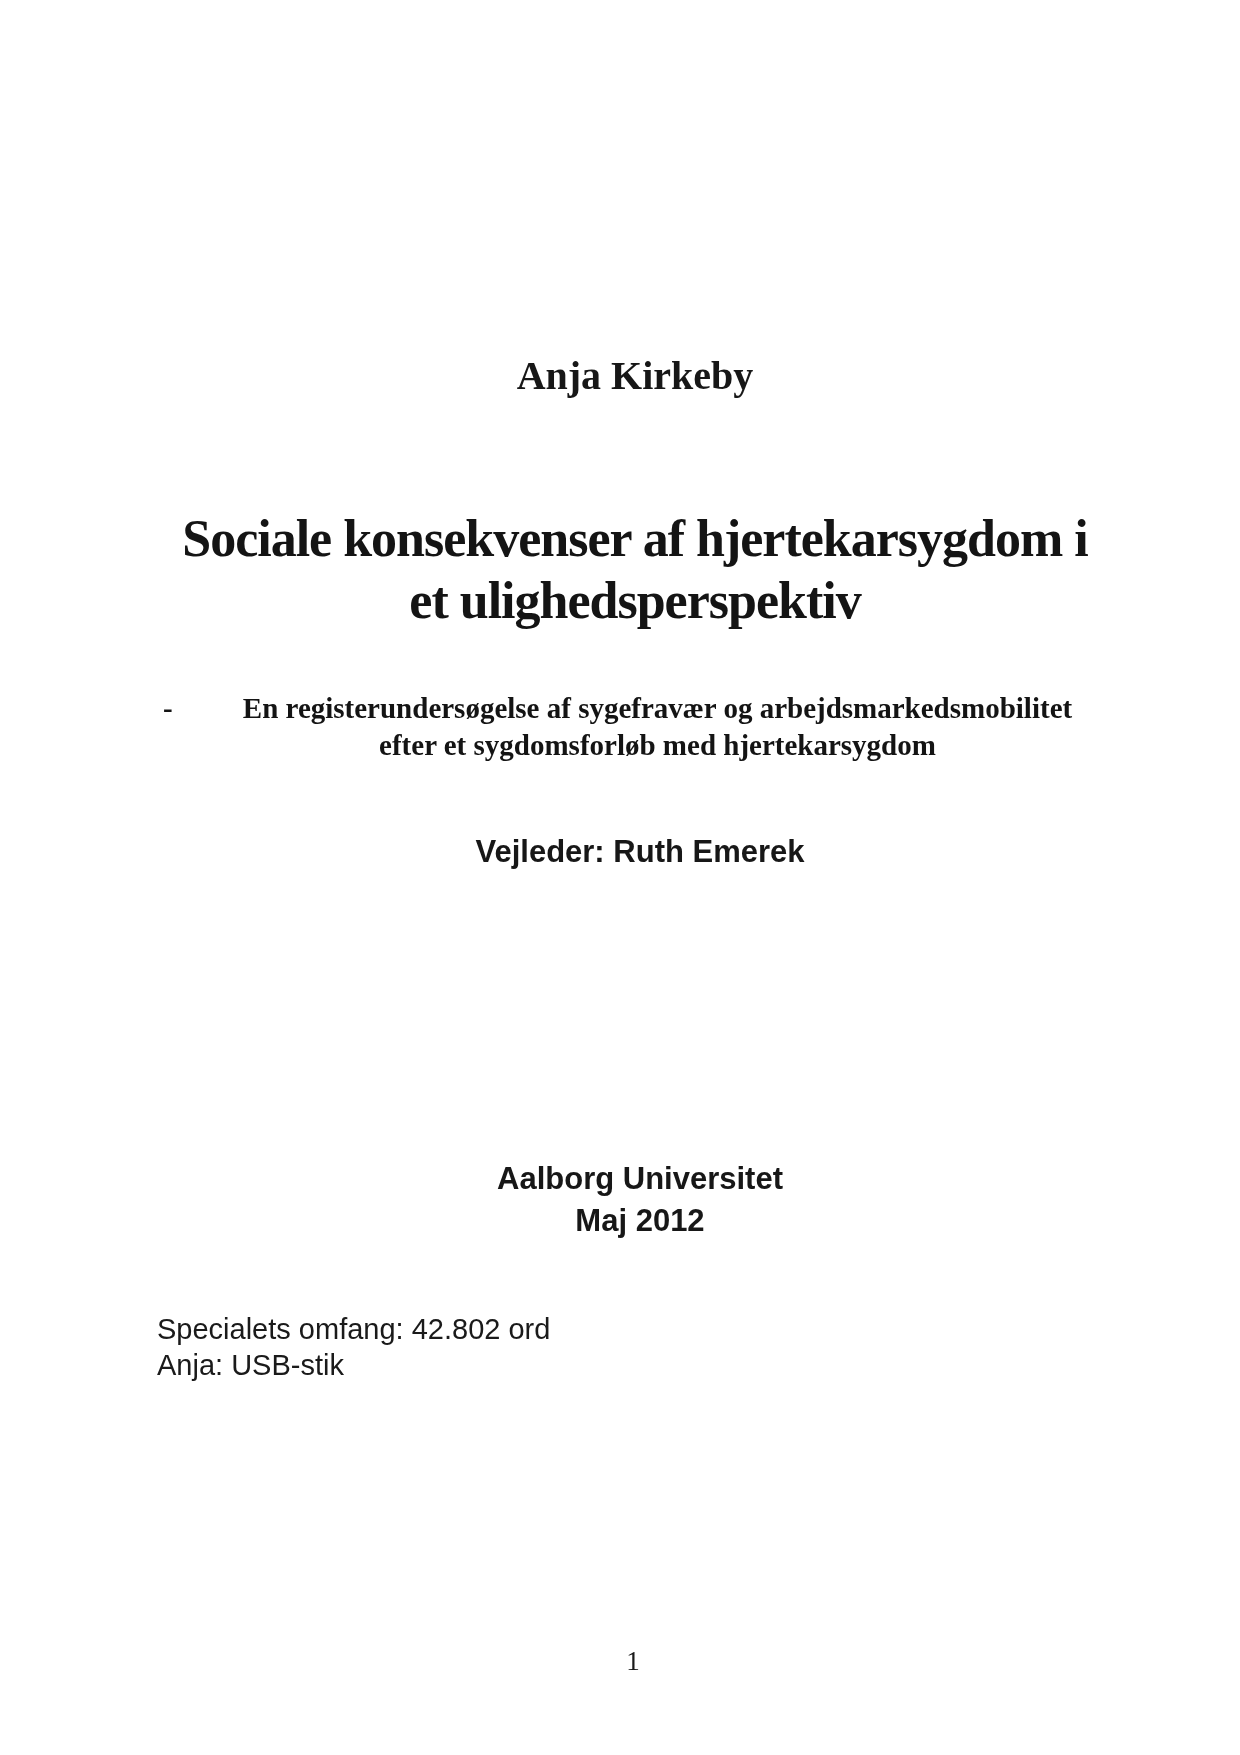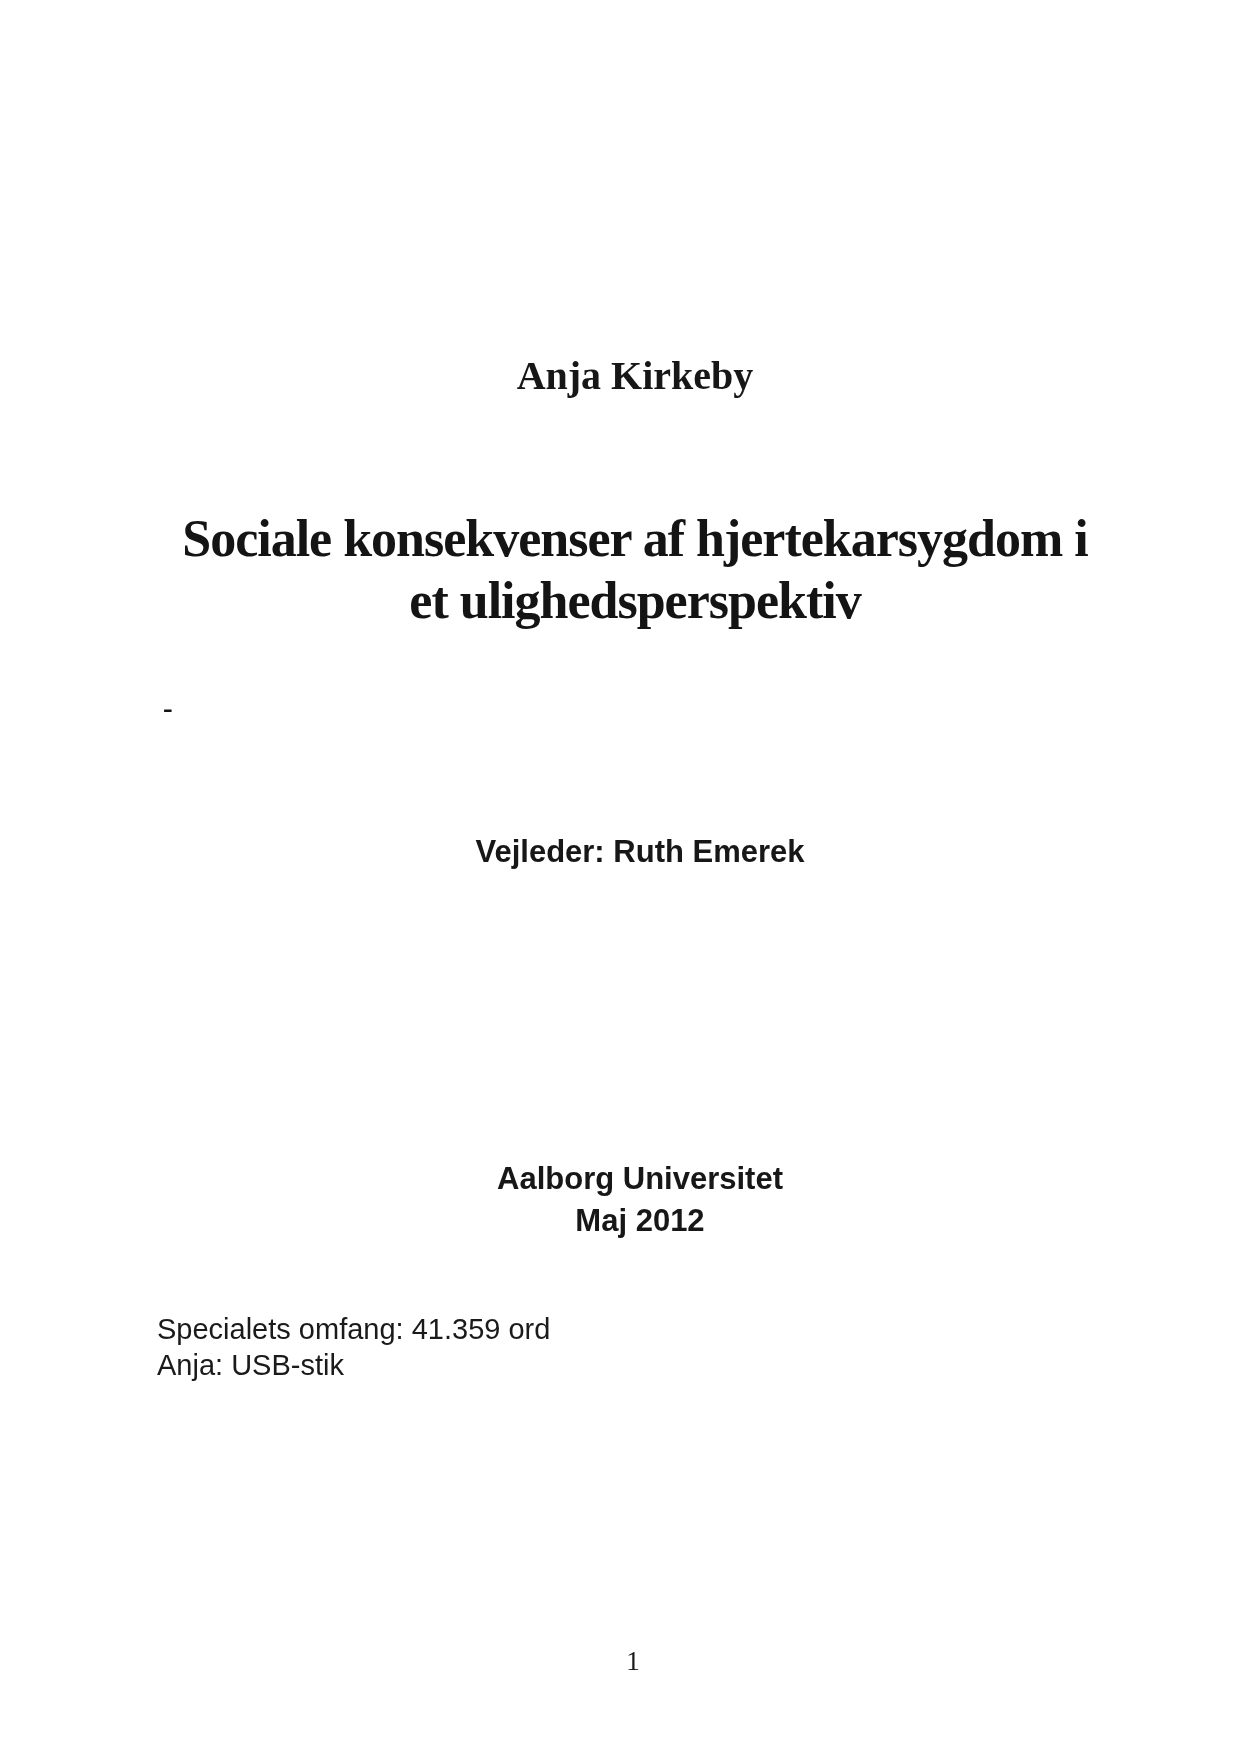--- a/index.html
+++ b/index.html
@@ -117,28 +117,32 @@
 
   <div class="author">Anja Kirkeby</div>
 
   <div class="title">
     <div>Sociale konsekvenser af hjertekarsygdom i</div>
     <div>et ulighedsperspektiv</div>
   </div>
 
   <div class="subtitle-dash">-</div>
 
+  <div class="subtitle">
+    <div>En registerundersøgelse af sygefravær og arbejdsmarkedsmobilitet</div>
+    <div>efter et sygdomsforløb med hjertekarsygdom</div>
+  </div>
 
   <div class="supervisor">Vejleder: Ruth Emerek</div>
 
   <div class="institution-block">
     <div>Aalborg Universitet</div>
     <div>Maj 2012</div>
   </div>
 
   <div class="details">
-    <div>Specialets omfang: 41.359 ord</div>
+    <div>Specialets omfang: 42.802 ord</div>
     <div>Anja: USB-stik</div>
   </div>
 
   <div class="page-number">1</div>
 
 </div>
 
 </body></html>

